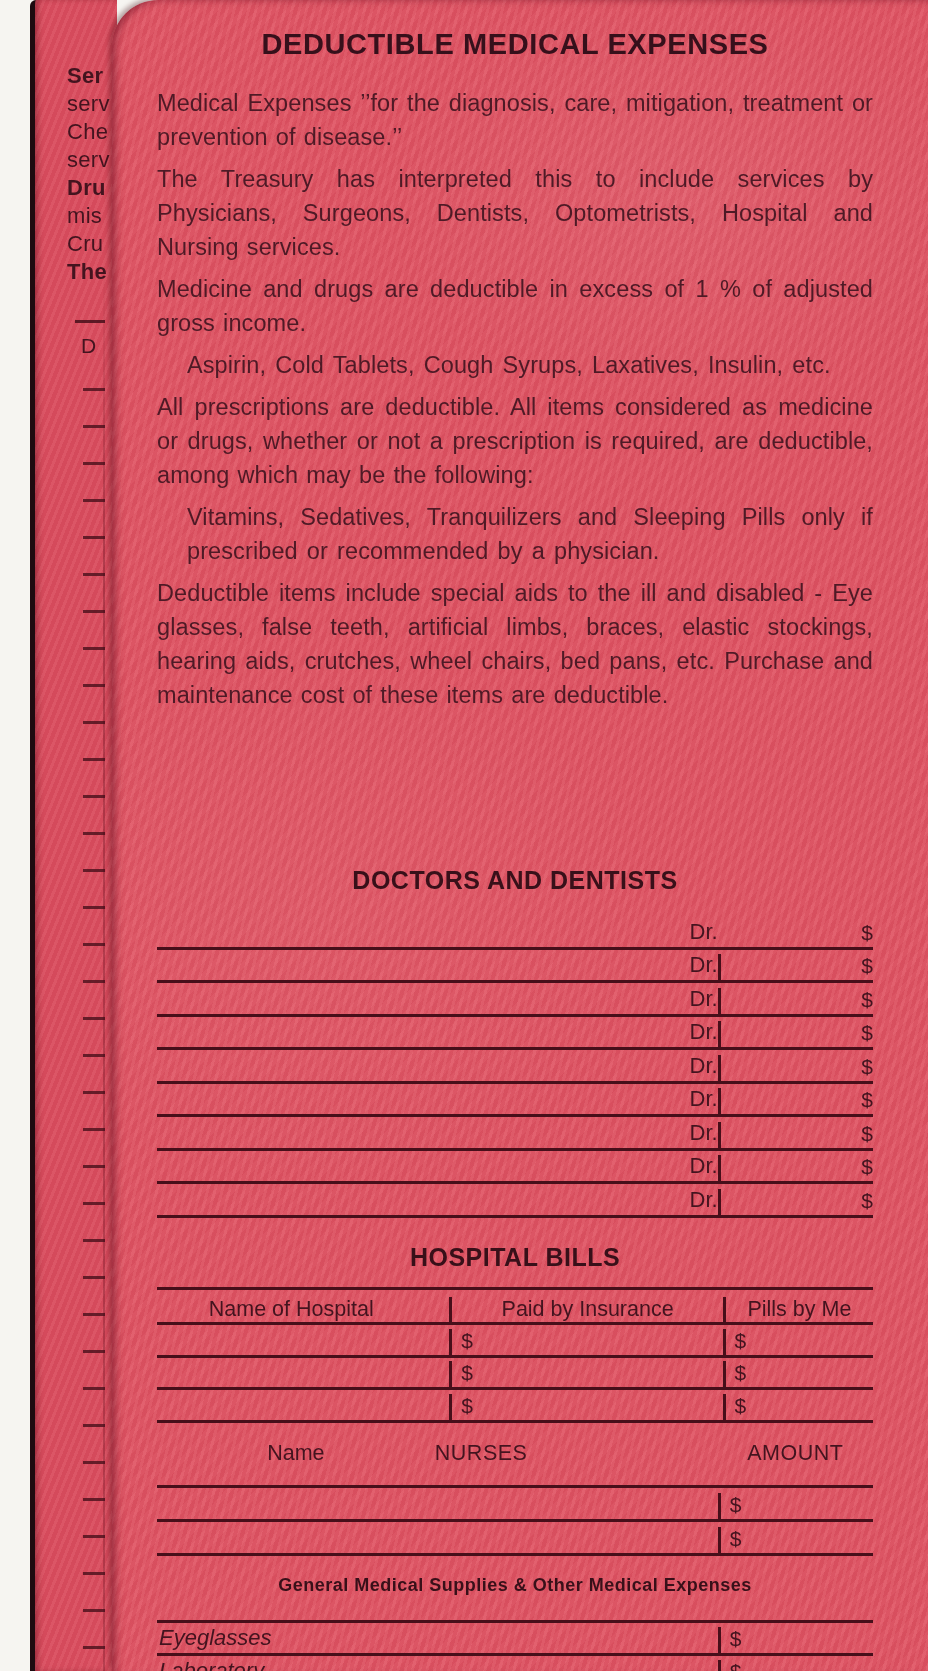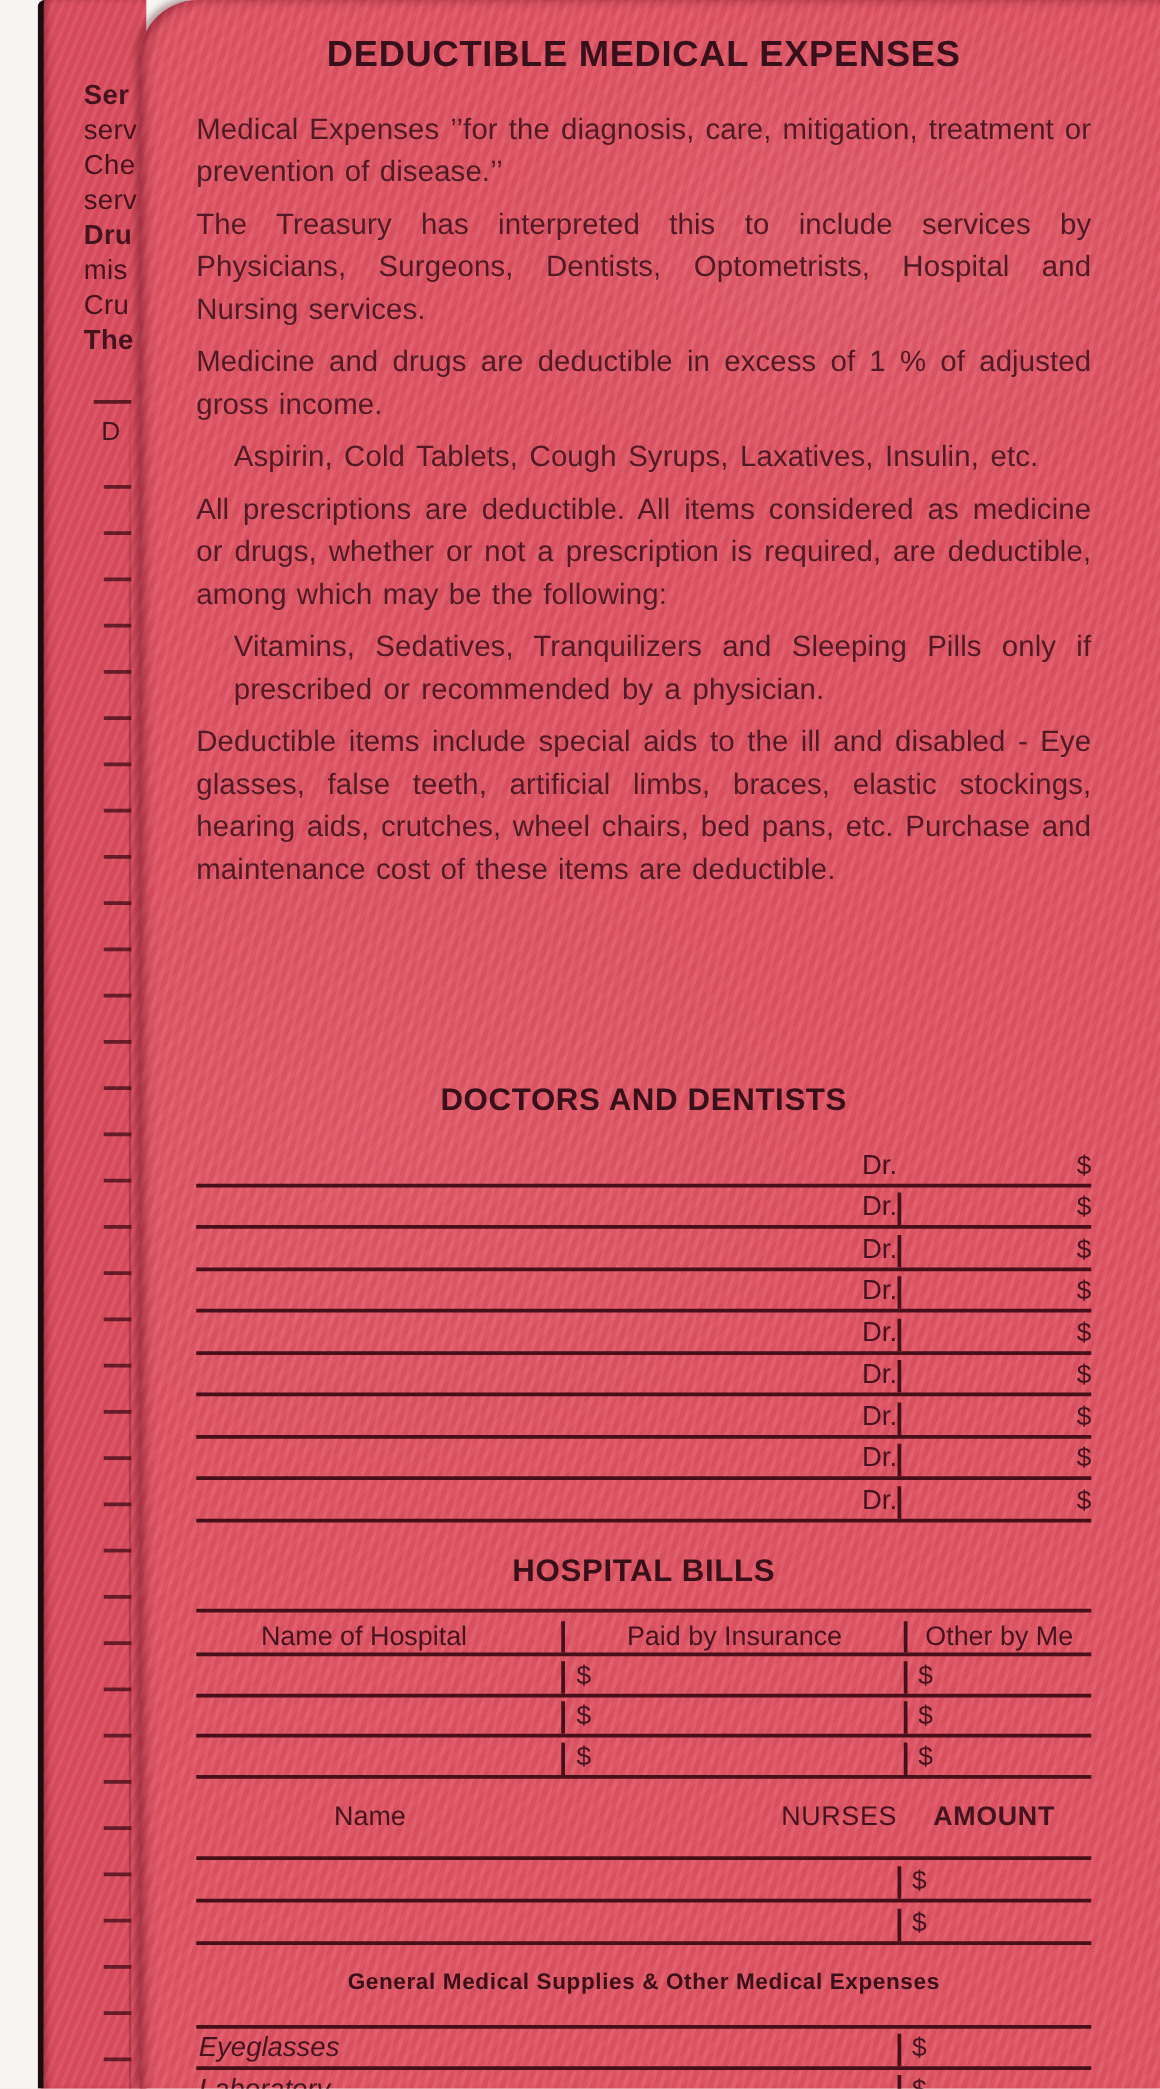--- a/index.html
+++ b/index.html
@@ -111,22 +111,22 @@
   .h-c2{width:39.5%;box-sizing:border-box;border-left:3px solid var(--line);margin-left:24px;}
   .h-c3{width:21.7%;box-sizing:border-box;border-left:3px solid var(--line);}
   .h-head .h-c1,.h-head .h-c2,.h-head .h-c3{
     text-align:center;font-size:21.5px;color:var(--ink);
   }
   .h-cash{font-size:21px;padding:0 0 2px 9px;}
 
   
   .nurses-header{top:1441px;display:flex;}
   .n-h1{width:38.8%;text-align:center;font-size:21.5px;}
-  .n-h2{width:39.5%;text-align:right;font-size:21.5px;letter-spacing:0.5px;}
-  .n-h3{width:21.7%;text-align:center;font-size:21.5px;letter-spacing:0.5px;font-weight:bold;}
+  .n-h2{width:39.5%;text-align:left;font-size:21.5px;letter-spacing:0.5px;}
+  .n-h3{width:21.7%;text-align:center;font-size:21.5px;letter-spacing:0.5px;}
   .nurses-table{top:1485px;border-top:3px solid var(--line);}
   .n-row{
     display:flex;align-items:flex-end;height:34px;
     border-bottom:3px solid var(--line);box-sizing:border-box;
   }
   .n-blank{flex:1;}
   .n-amount{
     width:21.7%;box-sizing:border-box;border-left:3px solid var(--line);
     font-size:21px;padding:0 0 2px 9px;
   }
@@ -315,21 +315,21 @@
           <span class="dr-amount">$</span>
         </div>
       </div>
 
     <div class="sec heading hospital-heading">HOSPITAL BILLS</div>
 
     <div class="sec hospital-table">
       <div class="h-row h-head">
         <span class="h-c1">Name of Hospital</span>
         <span class="h-c2">Paid by Insurance</span>
-        <span class="h-c3">Other by Me</span>
+        <span class="h-c3">Pills by Me</span>
       </div>
       <div>
 
           <div class="h-row">
             <span class="h-c1"></span>
             <span class="h-c2 h-cash">$</span>
             <span class="h-c3 h-cash">$</span>
           </div>
 
           <div class="h-row">

